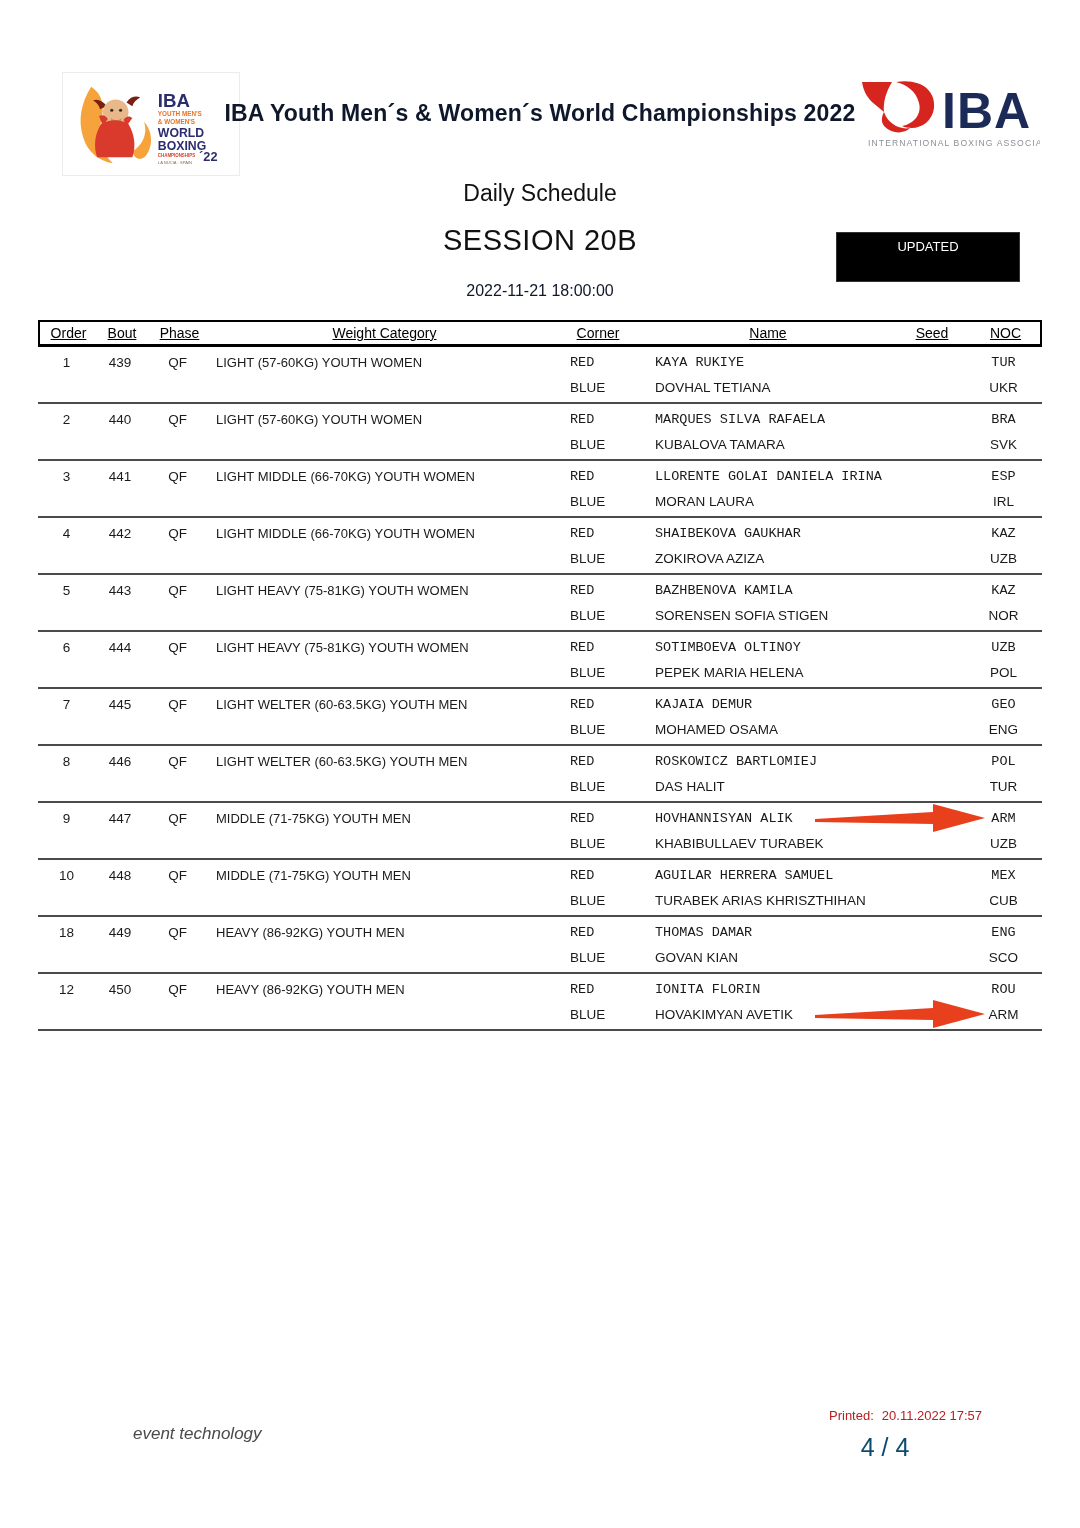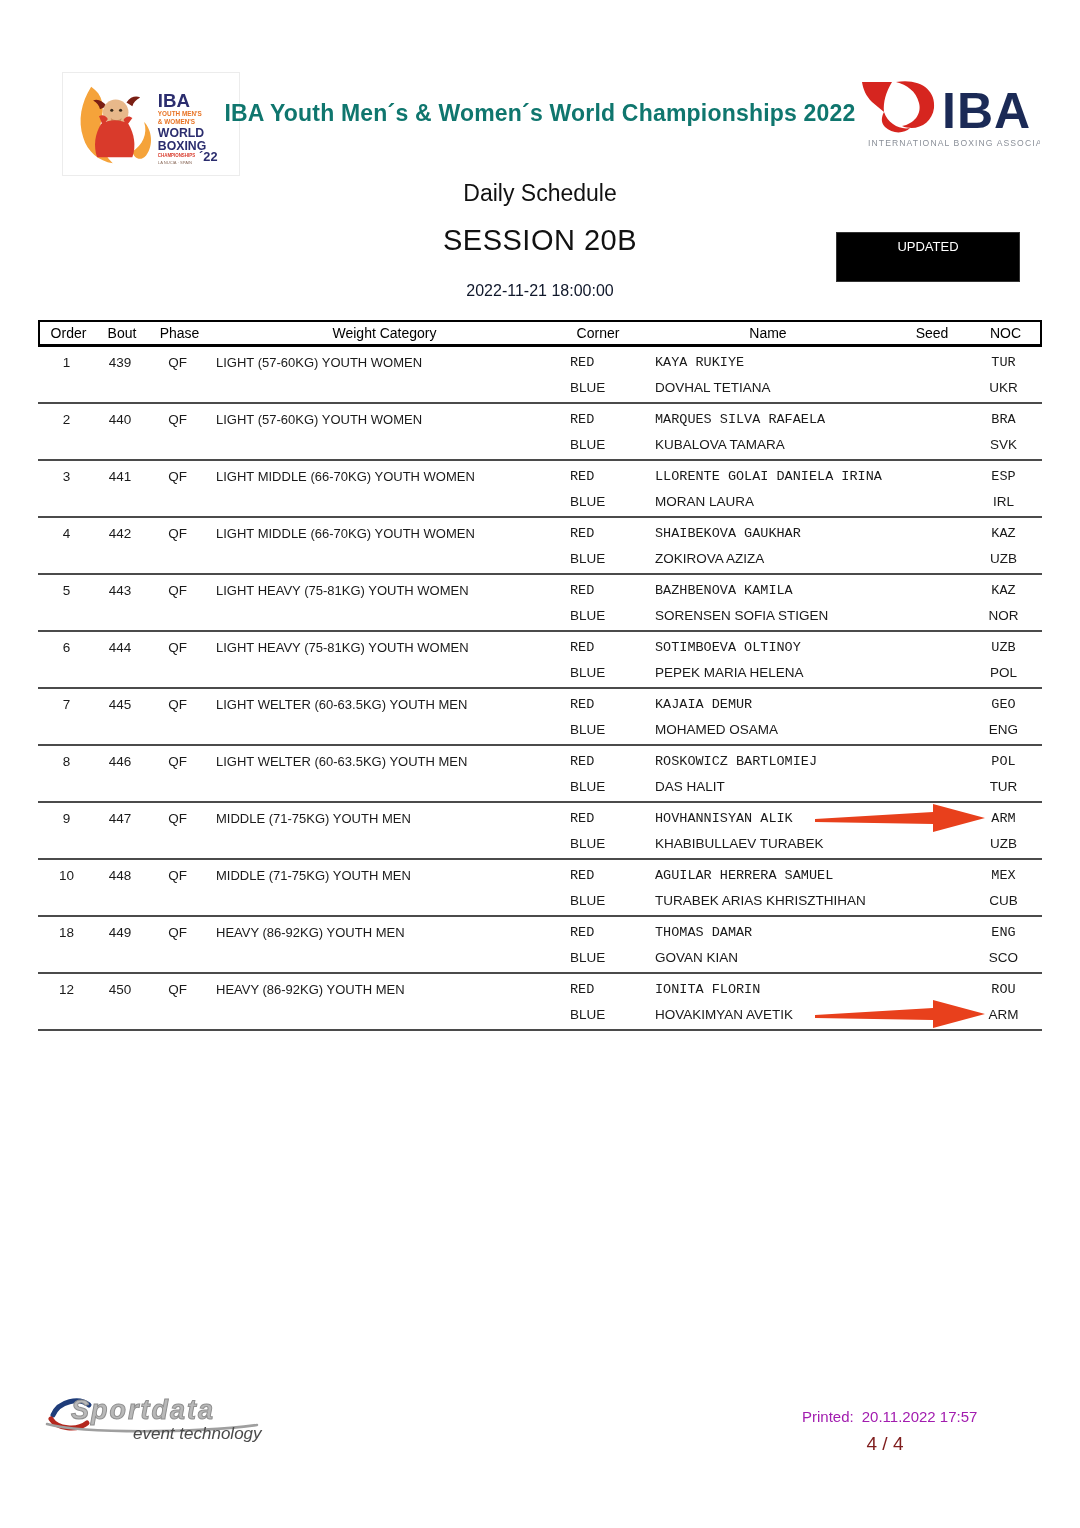--- a/index.html
+++ b/index.html
@@ -10,21 +10,21 @@
   }
 
   
   .left-logo {
     position:absolute; left:62px; top:72px; width:178px; height:104px;
     background:#fff; border:1px solid #ececec; display:flex; align-items:center;
   }
   .left-logo svg { width:100%; height:100%; }
   .main-title {
     position:absolute; left:0; right:0; top:100px; text-align:center;
-    font-size:23px; font-weight:bold; color:#0f766e; letter-spacing:0.2px;
+    font-size:23px; font-weight:bold; color:#0f172a; letter-spacing:0.2px;
   }
   .right-logo { position:absolute; left:858px; top:76px; width:182px; height:88px; }
   .right-logo svg { width:100%; height:100%; }
 
   .doc-type { position:absolute; left:0; right:0; top:180px; text-align:center; font-size:23px; color:#111; }
   .session-title { position:absolute; left:0; right:0; top:224px; text-align:center; font-size:29px; color:#111; letter-spacing:0.5px; }
   .session-datetime { position:absolute; left:0; right:0; top:282px; text-align:center; font-size:16px; color:#0f172a; }
 
   .updated-box {
     position:absolute; left:836px; top:232px; width:184px; height:50px;
@@ -34,21 +34,21 @@
   }
 
   
   .sched-table { position:absolute; left:38px; top:320px; width:1004px; font-size:13.5px; }
   .grid-cols {
     display:grid;
     grid-template-columns:57px 50px 65px 345px 82px 258px 70px 77px;
   }
   .thead {
     border:2px solid #000; border-bottom-width:3px; height:27px;
-    align-items:center; font-size:14px; color:#000;
+    align-items:center; font-size:14px; color:#000;text-decoration:underline;
   }
   .thead > div { text-align:center; }
   .bout-block {
     position:relative; grid-template-rows:25px 25px;
     align-items:center; padding-top:3px; padding-bottom:2px;
     border-bottom:2px solid #4b4b4b;
   }
   .c-order, .c-bout, .c-phase { text-align:center; grid-row:1; }
   .c-order { grid-column:1; } .c-bout { grid-column:2; } .c-phase { grid-column:3; }
   .c-weight { grid-column:4; grid-row:1; padding-left:6px; font-size:13px; }
@@ -66,23 +66,23 @@
   .footer-logo { position:absolute; left:45px; top:1393px; width:230px; height:58px; }
   .brand-row { position:relative; height:34px; }
   .brand-row svg { position:absolute; left:0; top:0; width:230px; height:40px; }
   .brand-text {
     position:absolute; left:26px; top:2px; font-size:27px; font-weight:bold; font-style:italic;
     color:#b9b9b9; letter-spacing:2px; -webkit-text-stroke:1px #8f8f8f;
   }
   .brand-tagline {
     position:absolute; left:88px; top:31px; font-size:17px; font-style:italic; color:#4a4a4a;
   }
-  .printed-line { position:absolute; left:802px; top:1408px; font-size:15px; color:#a21caf; }
+  .printed-line { position:absolute; left:829px; top:1408px; font-size:13px; color:#b91c1c; }
   .printed-line .lbl { margin-right:8px; }
-  .page-number { position:absolute; left:820px; top:1433px; width:130px; text-align:center; font-size:19px; color:#7f1d1d; }
+  .page-number { position:absolute; left:820px; top:1433px; width:130px; text-align:center; font-size:25px; color:#0c4a6e; }
 </style>
 </head>
 <body>
 
 <div class="page">
 
   <div class="left-logo">
     <svg viewBox="0 0 178 104">
 
       <path d="M28,14 C18,30 14,48 20,66 C24,80 36,90 50,92 C38,80 34,66 38,50 C42,34 40,22 28,14 Z" fill="#f5a33a"></path>
@@ -336,28 +336,20 @@
       <div class="c-noc r2 f-blue-noc">ARM</div>
 
       <svg class="annot-arrow arrow-blue" viewBox="0 0 172 40">
         <polygon points="0,21 118,14 118,6 170,20 118,34 118,26 0,24" fill="#e8401c"></polygon>
       </svg>
     </div>
   </div>
   </div>
 
   <div class="footer-logo">
-    <div class="brand-row">
-      <svg viewBox="0 0 230 40">
-        <path d="M8,22 C14,8 34,4 44,12" stroke="#1f3d7a" stroke-width="5" fill="none" stroke-linecap="round"></path>
-        <path d="M6,26 C12,36 32,38 42,30" stroke="#b4271e" stroke-width="5" fill="none" stroke-linecap="round"></path>
-        <path d="M2,31 C40,41 150,40 212,32" stroke="#9f9f9f" stroke-width="2.5" fill="none" stroke-linecap="round"></path>
-      </svg>
-      <span class="brand-text">Sportdata</span>
-    </div>
     <div class="brand-tagline">event technology</div>
   </div>
 
   <div class="printed-line">
     <span class="lbl">Printed:</span><span>20.11.2022 17:57</span>
   </div>
   <div class="page-number">4 / 4</div>
 
 </div>
 

